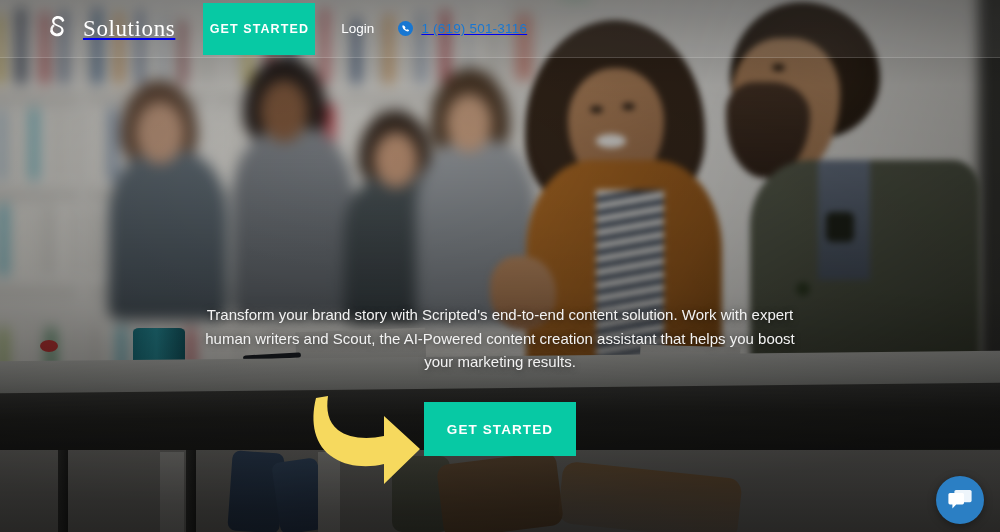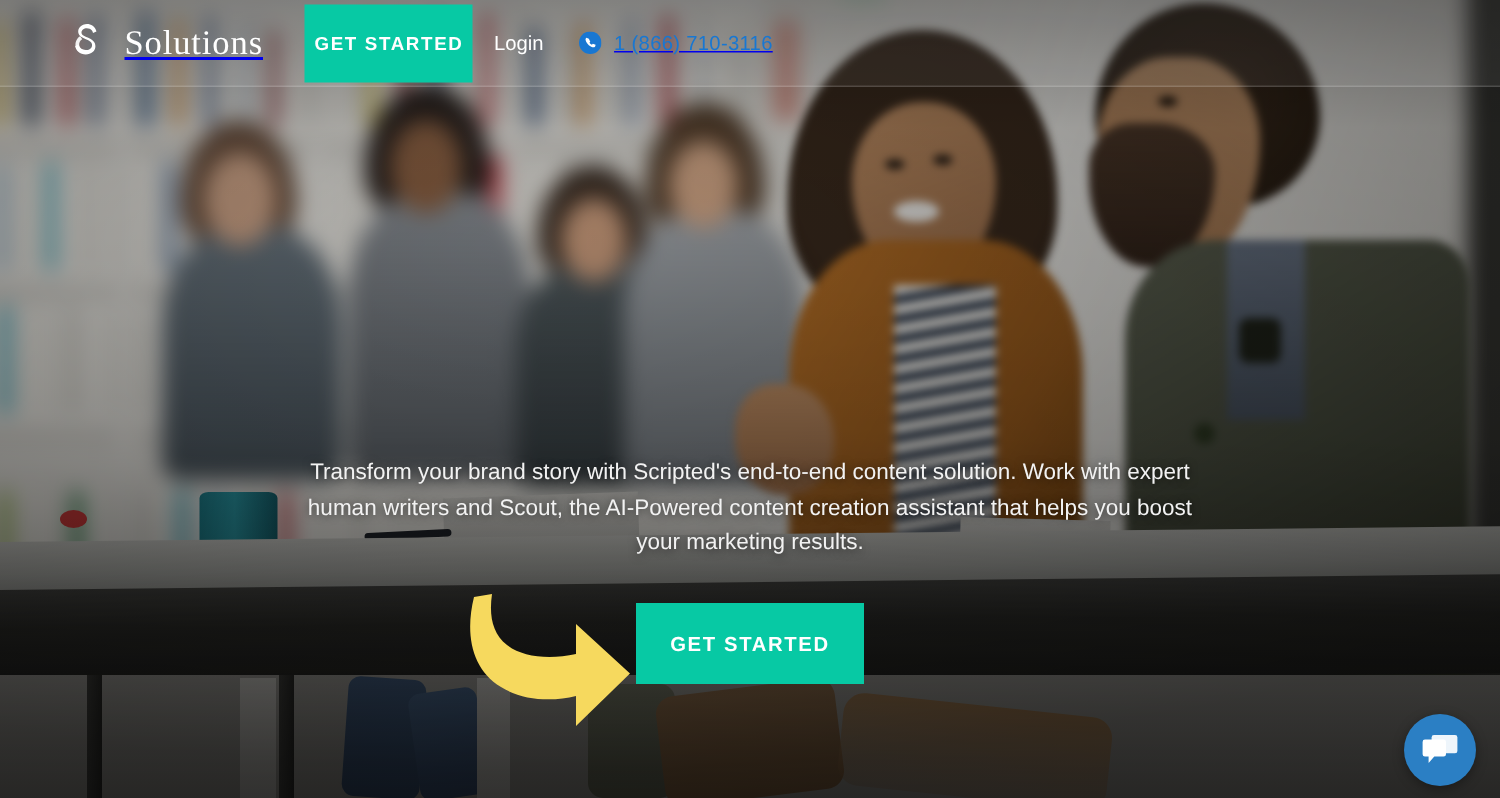--- a/index.html
+++ b/index.html
@@ -108,21 +108,21 @@
     background:#07c9a4; color:#ffffff; border:none;
     font-family:"Liberation Sans", sans-serif;
     letter-spacing:1.1px; cursor:pointer;
   }
   .header-cta {
     margin-left:28px; width:112px; height:52px;
     font-size:12.5px; font-weight:bold;
     display:flex; align-items:center; justify-content:center;
   }
   .login {
-    margin-left:14px; font-size:13.5px; color:#fff; text-decoration:none;
+    margin-left:26px; font-size:13.5px; color:#fff; text-decoration:none;
   }
   .phone { margin-left:24px; display:flex; align-items:center; gap:8px; }
   .phone-icon { width:15px; height:15px; display:block; }
   .phone-num { font-size:13.5px; color:#1877d2; letter-spacing:.2px; white-space:nowrap; }
 
   
   .hero { position:absolute; left:0; top:58px; width:1000px; height:474px; z-index:10; }
   .headline {
     position:absolute; left:0; top:166px; width:1000px; text-align:center;
     color:#ffffff; font-size:45px; font-weight:bold;
@@ -463,21 +463,21 @@
 
     <button class="btn-teal header-cta">GET STARTED</button>
 
     <a href="#" class="login">Login</a>
 
     <a href="#" class="phone">
       <svg class="phone-icon" viewBox="0 0 16 16">
         <circle cx="8" cy="8" r="8" fill="#1877d2"></circle>
         <path d="M5.3 4.4c-.5.3-.8.9-.6 1.6.3 1.4 1.2 2.7 2.3 3.7 1 .9 2.3 1.5 3.4 1.5.6 0 1.1-.4 1.2-.9l.2-.8-2-.8-.6.7c-.7-.3-1.3-.8-1.8-1.4l.6-.7L7 5.2l-1.7-.8z" fill="#ffffff"></path>
       </svg>
-      <span class="phone-num">1 (866) 710-3116</span>
+      <span class="phone-num">1 (619) 501-3116</span>
     </a>
   </div>
 
   <div class="hero">
 
 
     <p class="subhead">Transform your brand story with Scripted's end-to-end content solution. Work with expert human writers and Scout, the AI-Powered content creation assistant that helps you boost your marketing results.</p>
 
     <svg class="arrow" viewBox="0 0 120 100">
       <path d="M12 6 C6 30 10 54 30 66 C44 75 64 76 80 72 L80 92 L116 57 L80 24 L80 44 C62 48 44 46 34 38 C24 30 22 18 24 4 Z" fill="#f6d95e"></path>

